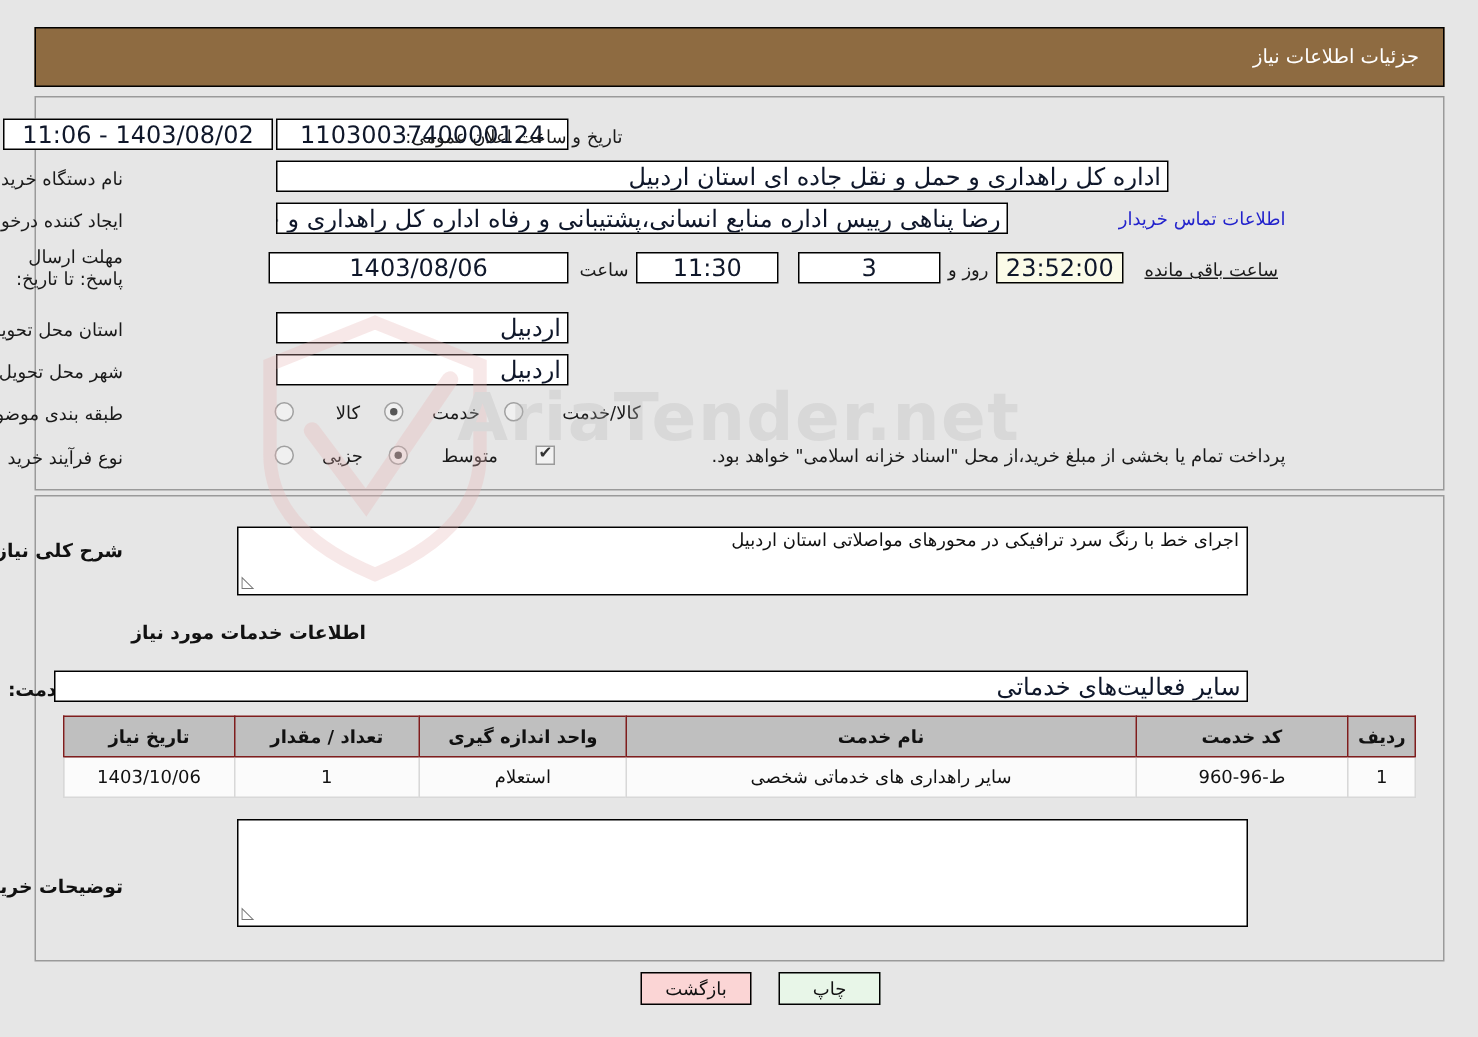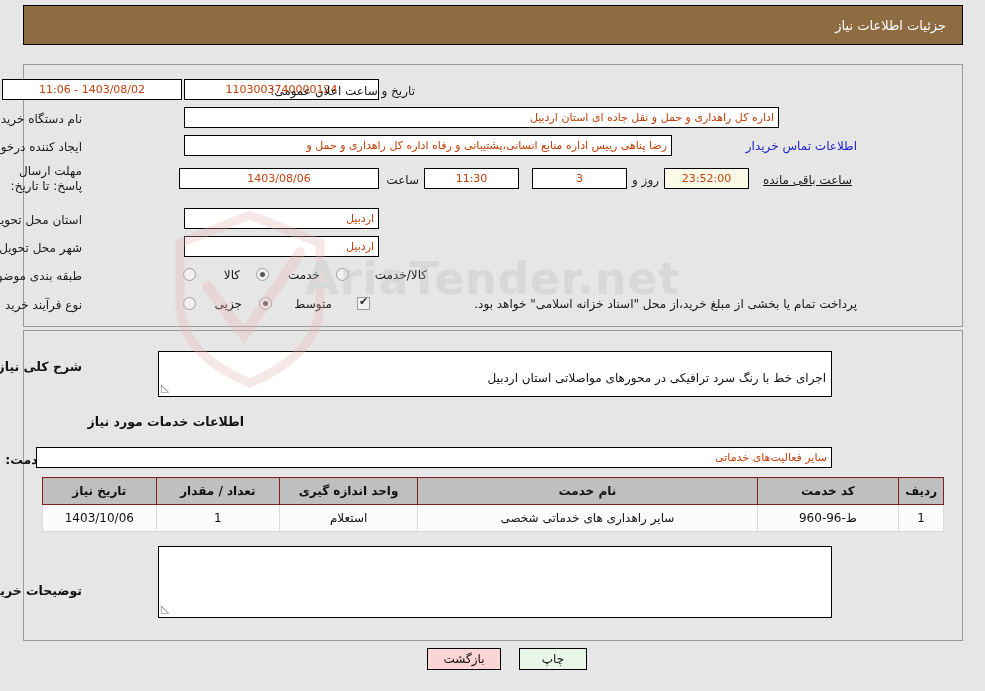--- a/index.html
+++ b/index.html
@@ -14,21 +14,21 @@
     height: 691px;
     background: #e6e6e6;
     overflow: hidden;
     direction: rtl;
   }
 
   
   .header-bar {
     position: absolute;
     left: 23px;
-    top: 5px;
+    top: 18px;
     width: 940px;
     height: 40px;
     background: #8e6b41;
     border: 1px solid #000000;
     box-sizing: border-box;
     color: #ffffff;
     font-size: 13px;
     display: flex;
     align-items: center;
     justify-content: flex-start;
@@ -52,22 +52,22 @@
     font-size: 12px;
     color: #1a1a1a;
     white-space: nowrap;
     line-height: 15px;
   }
   .fld {
     position: absolute;
     background: #ffffff;
     border: 1px solid #000000;
     box-sizing: border-box;
-    font-size: 11px;
-    color: #c2410c;
+    font-size: 16px;
+    color: #0f172a;
     display: flex;
     align-items: center;
     padding: 0 4px;
     overflow: hidden;
     white-space: nowrap;
     height: 21px;
     line-height: 19px;
   }
   .fld.center { justify-content: center; }
   .fld.cream  { background: #fbfbe8; }
@@ -119,21 +119,21 @@
   }
 
   
   .ta {
     position: absolute;
     background: #ffffff;
     border: 1px solid #000000;
     box-sizing: border-box;
     font-size: 12px;
     color: #111111;
-    padding: 18px 5px;
+    padding: 0 5px;
     overflow: hidden;
     line-height: 16px;
   }
   .ta .grip {
     position: absolute;
     left: 2px;
     bottom: 0px;
     font-size: 11px;
     color: #777777;
     transform: scaleX(-1);

